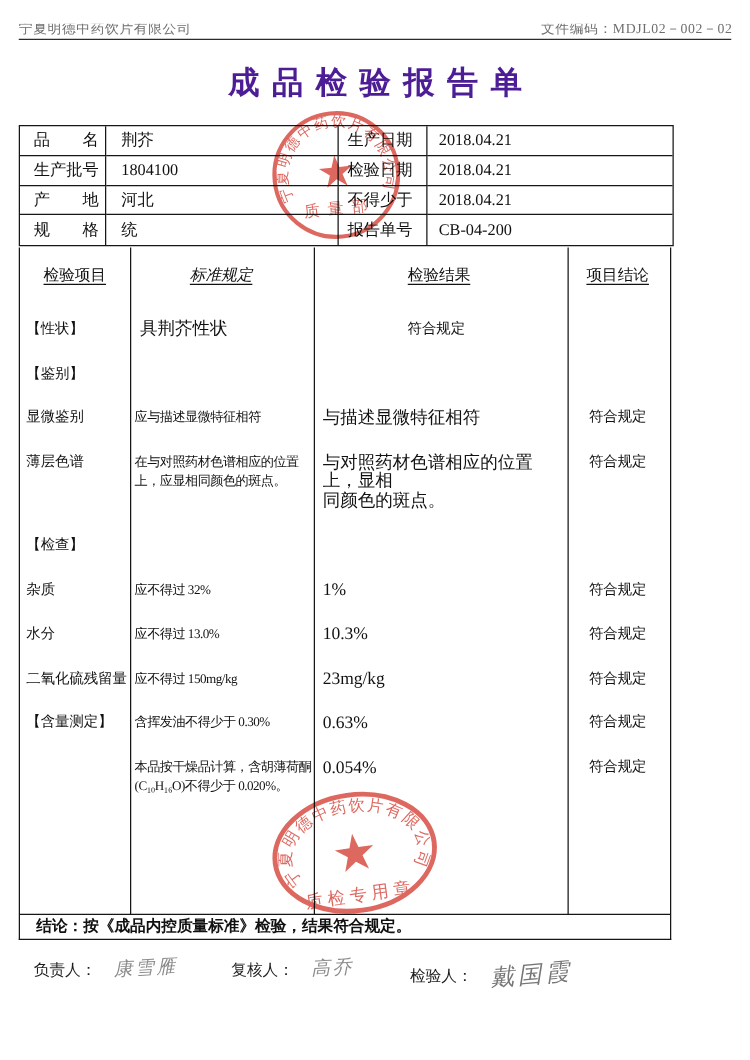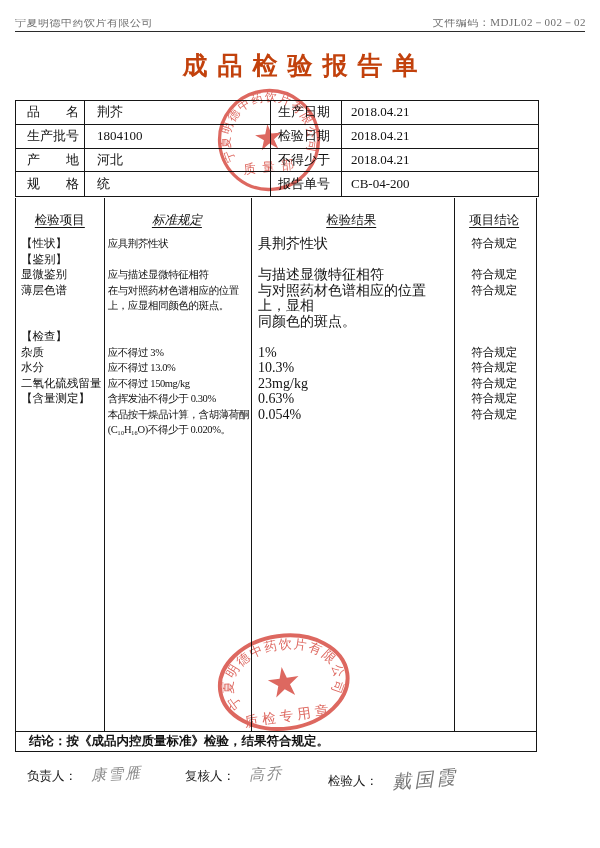--- a/index.html
+++ b/index.html
@@ -7,21 +7,21 @@
         font-family:"Liberation Serif", serif;color:#111;}
 
   
   .hdr-clip{position:absolute;top:19px;left:15px;right:14px;height:12px;overflow:hidden;}
   .hdr-inner{display:flex;justify-content:space-between;margin-top:-4px;
              font-size:11px;color:#555;opacity:.85;letter-spacing:.5px;white-space:nowrap;}
   .hdr-rule{position:absolute;top:31px;left:15px;width:570px;border-top:1.5px solid #2b2b2b;}
 
   
   .title{position:absolute;top:49px;left:0;width:600px;text-align:center;
-         font-size:25px;font-weight:bold;letter-spacing:10px;text-indent:10px;color:#c2410c;}
+         font-size:25px;font-weight:bold;letter-spacing:10px;text-indent:10px;color:#4c1d95;}
 
   
   .info-table{position:absolute;left:15px;top:100px;width:524px;height:97px;
               border:1px solid #161616;display:grid;box-sizing:border-box;
               grid-template-columns:69px 186px 71px 1fr;grid-template-rows:repeat(4,1fr);}
   .info-cell{border-right:1px solid #161616;border-bottom:1px solid #161616;
              display:flex;align-items:center;font-size:13px;box-sizing:border-box;overflow:hidden;white-space:nowrap;}
   .info-cell:nth-child(4n){border-right:none;}
   .info-cell:nth-child(n+13){border-bottom:none;}
   .ic-l1{padding-left:11px;}
@@ -33,21 +33,21 @@
   .insp{position:absolute;left:15px;top:198px;width:522px;height:554px;
         border:1px solid #161616;border-top:none;box-sizing:border-box;}
   .vline{position:absolute;top:0;height:534px;width:0;border-left:1px solid #161616;}
   .vl-1{left:88px;} .vl-2{left:235px;} .vl-3{left:438px;}
   .insp-head{position:absolute;top:0;left:0;right:0;height:30px;display:flex;}
   .ih{padding-top:14px;text-align:center;font-size:12.5px;box-sizing:border-box;}
   .ih span{text-decoration:underline;text-underline-offset:3px;}
   .ih-item{width:88px;} .ih-std{width:147px;font-style:italic;} .ih-res{width:203px;} .ih-con{width:84px;}
   .insp-body{position:absolute;top:30px;left:0;right:0;padding-top:8px;}
   .irow{display:flex;align-items:flex-start;}
-  .irow>div{line-height:15.5px;box-sizing:border-box;}
+  .irow>div{line-height:15.5px;box-sizing:border-box;margin-top:20px;}
   .c-item{width:88px;padding-left:5px;font-size:11.5px;white-space:nowrap;}
   .c-standard{width:147px;padding:0 1px 0 4px;font-size:10.5px;letter-spacing:-0.4px;white-space:pre-wrap;}
   .c-result{width:203px;padding-left:8px;padding-right:4px;font-size:14px;white-space:pre-wrap;}
   .c-conclusion{width:84px;text-align:center;font-size:11.5px;}
   .concl-row{position:absolute;left:0;bottom:0;width:100%;height:20px;border-top:1px solid #161616;
              line-height:19px;font-size:12.5px;font-weight:bold;padding-left:13px;box-sizing:border-box;font-family:Liberation Serif, serif;}
 
   
   .sigs{position:absolute;top:766px;left:15px;right:15px;height:46px;}
   .sig{position:absolute;top:0;font-size:12.5px;color:#1c1c1c;white-space:nowrap;}
@@ -103,21 +103,20 @@
     <div class="vline vl-3"></div>
     <div class="insp-head">
       <div class="ih ih-item"><span>检验项目</span></div>
       <div class="ih ih-std"><span>标准规定</span></div>
       <div class="ih ih-res"><span>检验结果</span></div>
       <div class="ih ih-con"><span>项目结论</span></div>
     </div>
     <div class="insp-body">
         <div class="irow">
           <div class="c-item">【性状】</div>
-          <div class="c-standard">应具荆芥性状</div>
           <div class="c-result">具荆芥性状</div>
           <div class="c-conclusion">符合规定</div>
         </div>
         <div class="irow">
           <div class="c-item">【鉴别】</div>
           <div class="c-standard"></div>
           <div class="c-result"></div>
           <div class="c-conclusion"></div>
         </div>
         <div class="irow">
@@ -135,21 +134,21 @@
           <div class="c-conclusion">符合规定</div>
         </div>
         <div class="irow">
           <div class="c-item">【检查】</div>
           <div class="c-standard"></div>
           <div class="c-result"></div>
           <div class="c-conclusion"></div>
         </div>
         <div class="irow">
           <div class="c-item">杂质</div>
-          <div class="c-standard">应不得过 3%</div>
+          <div class="c-standard">应不得过 32%</div>
           <div class="c-result">1%</div>
           <div class="c-conclusion">符合规定</div>
         </div>
         <div class="irow">
           <div class="c-item">水分</div>
           <div class="c-standard">应不得过 13.0%</div>
           <div class="c-result">10.3%</div>
           <div class="c-conclusion">符合规定</div>
         </div>
         <div class="irow">

